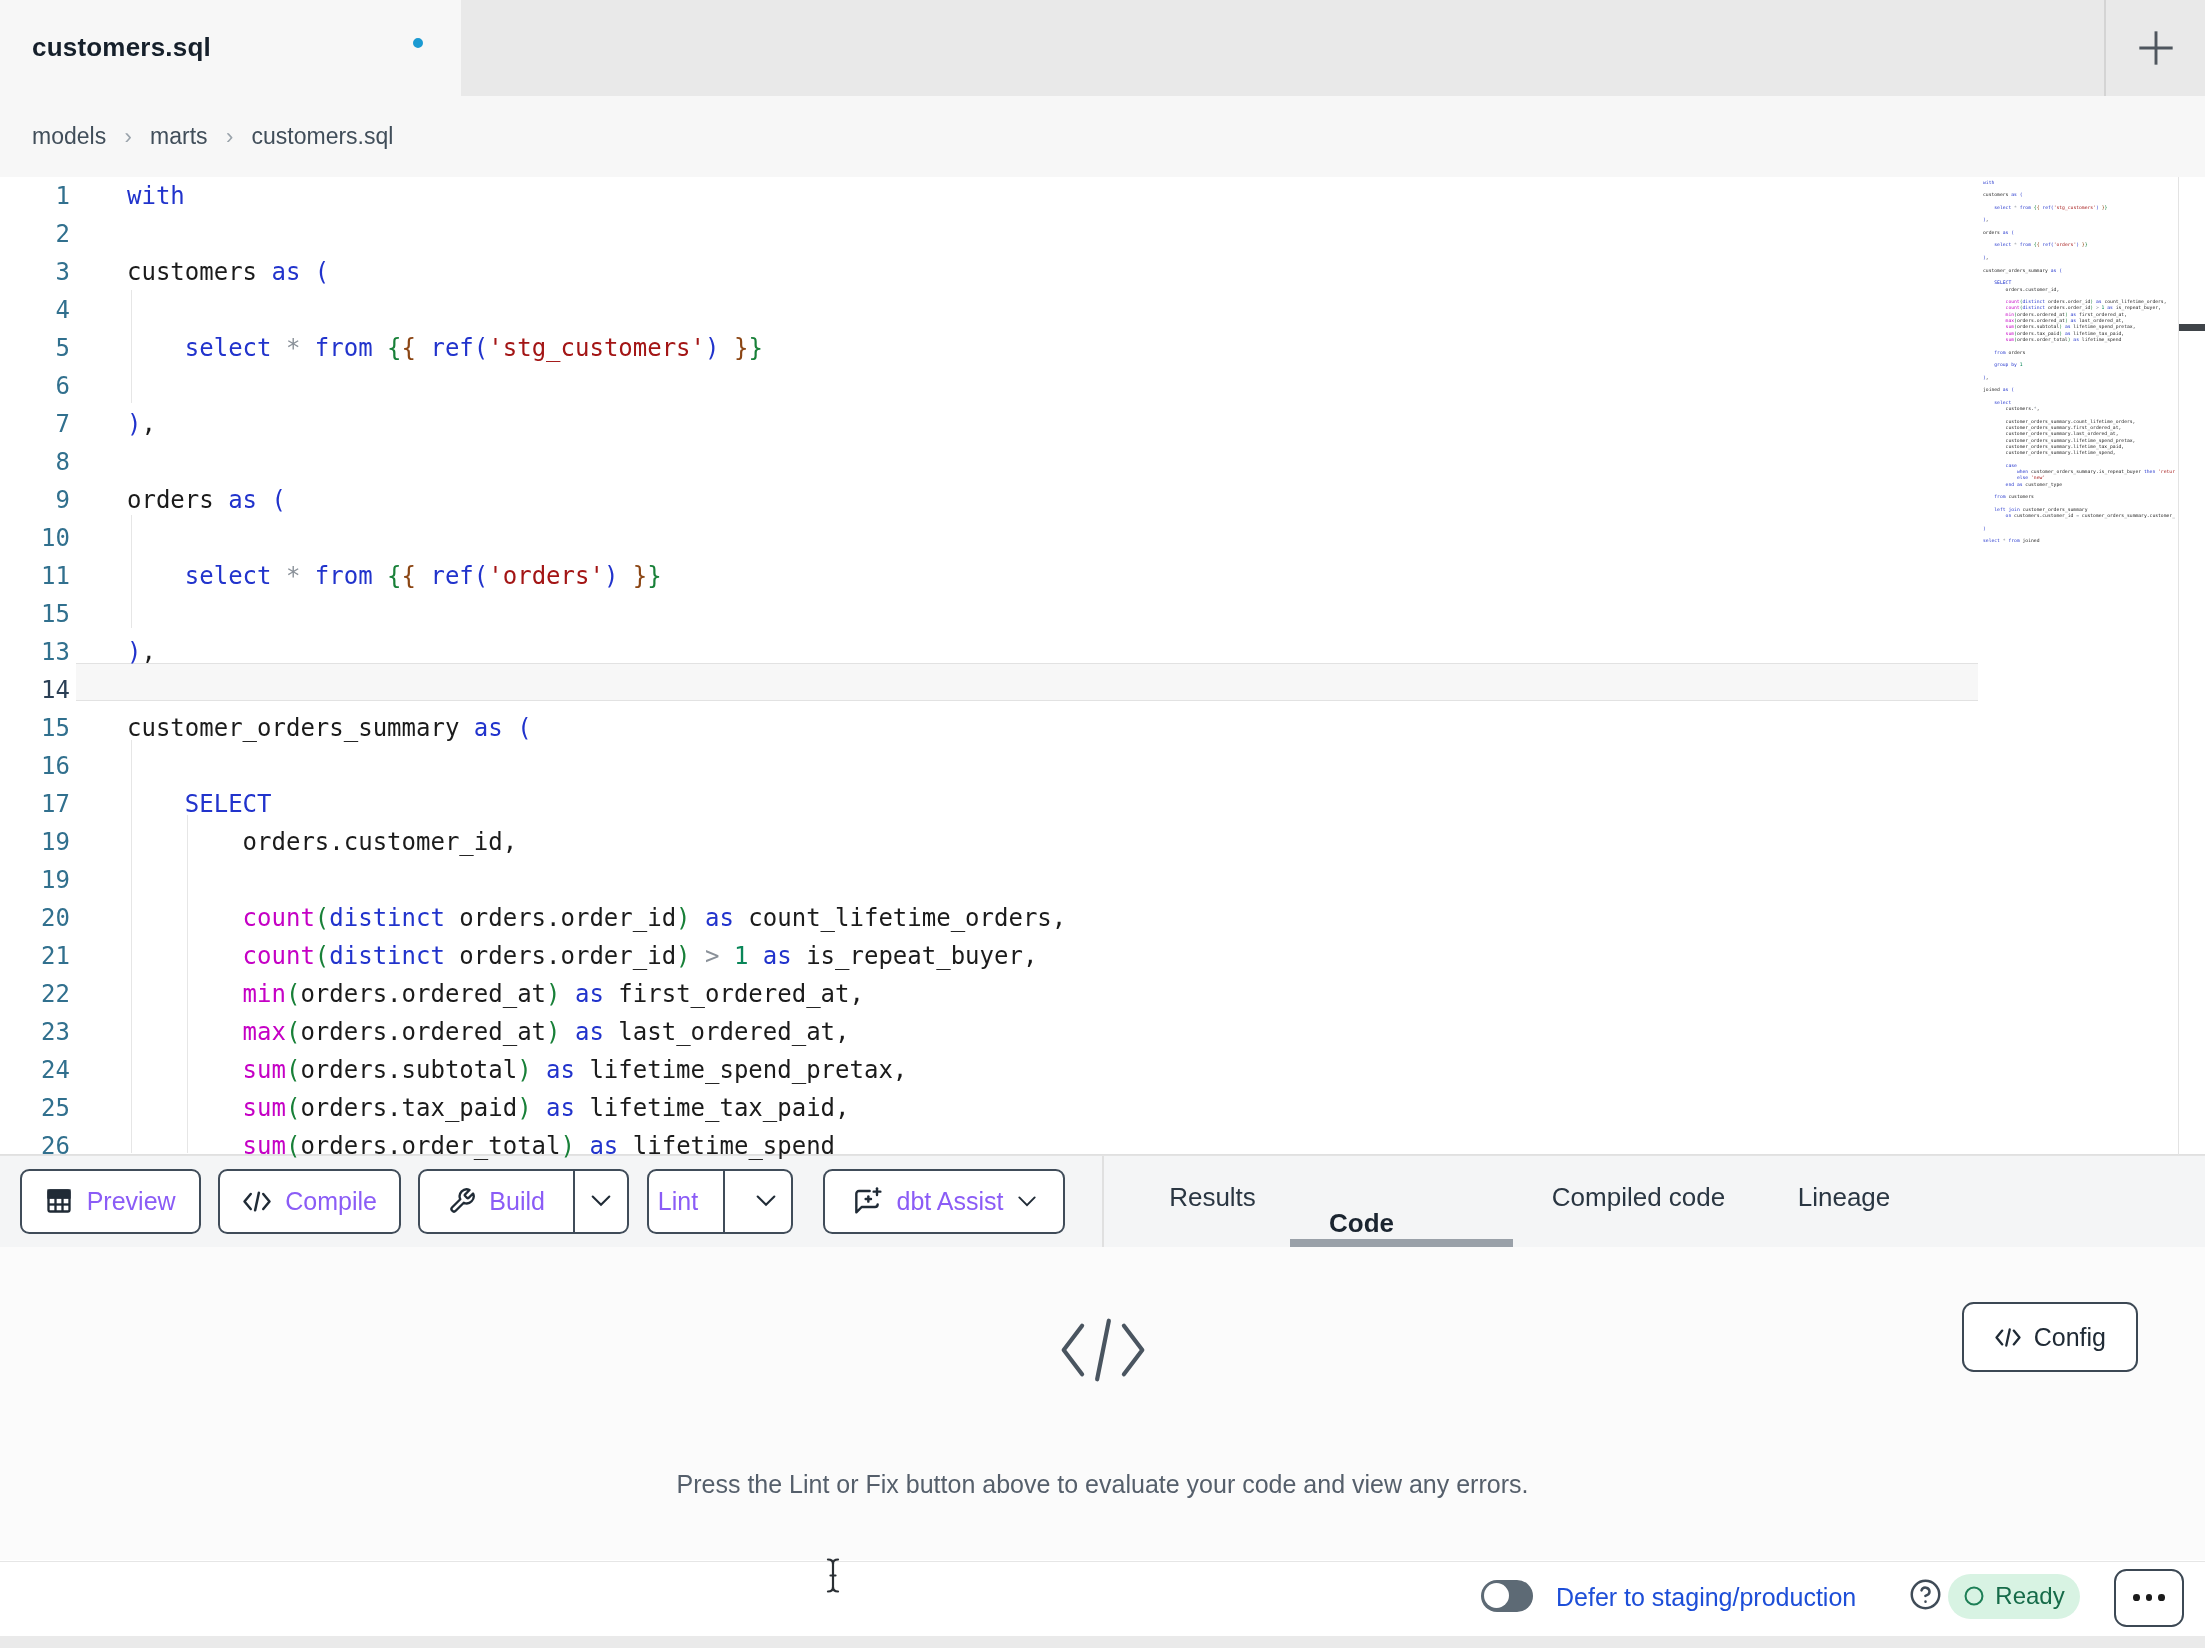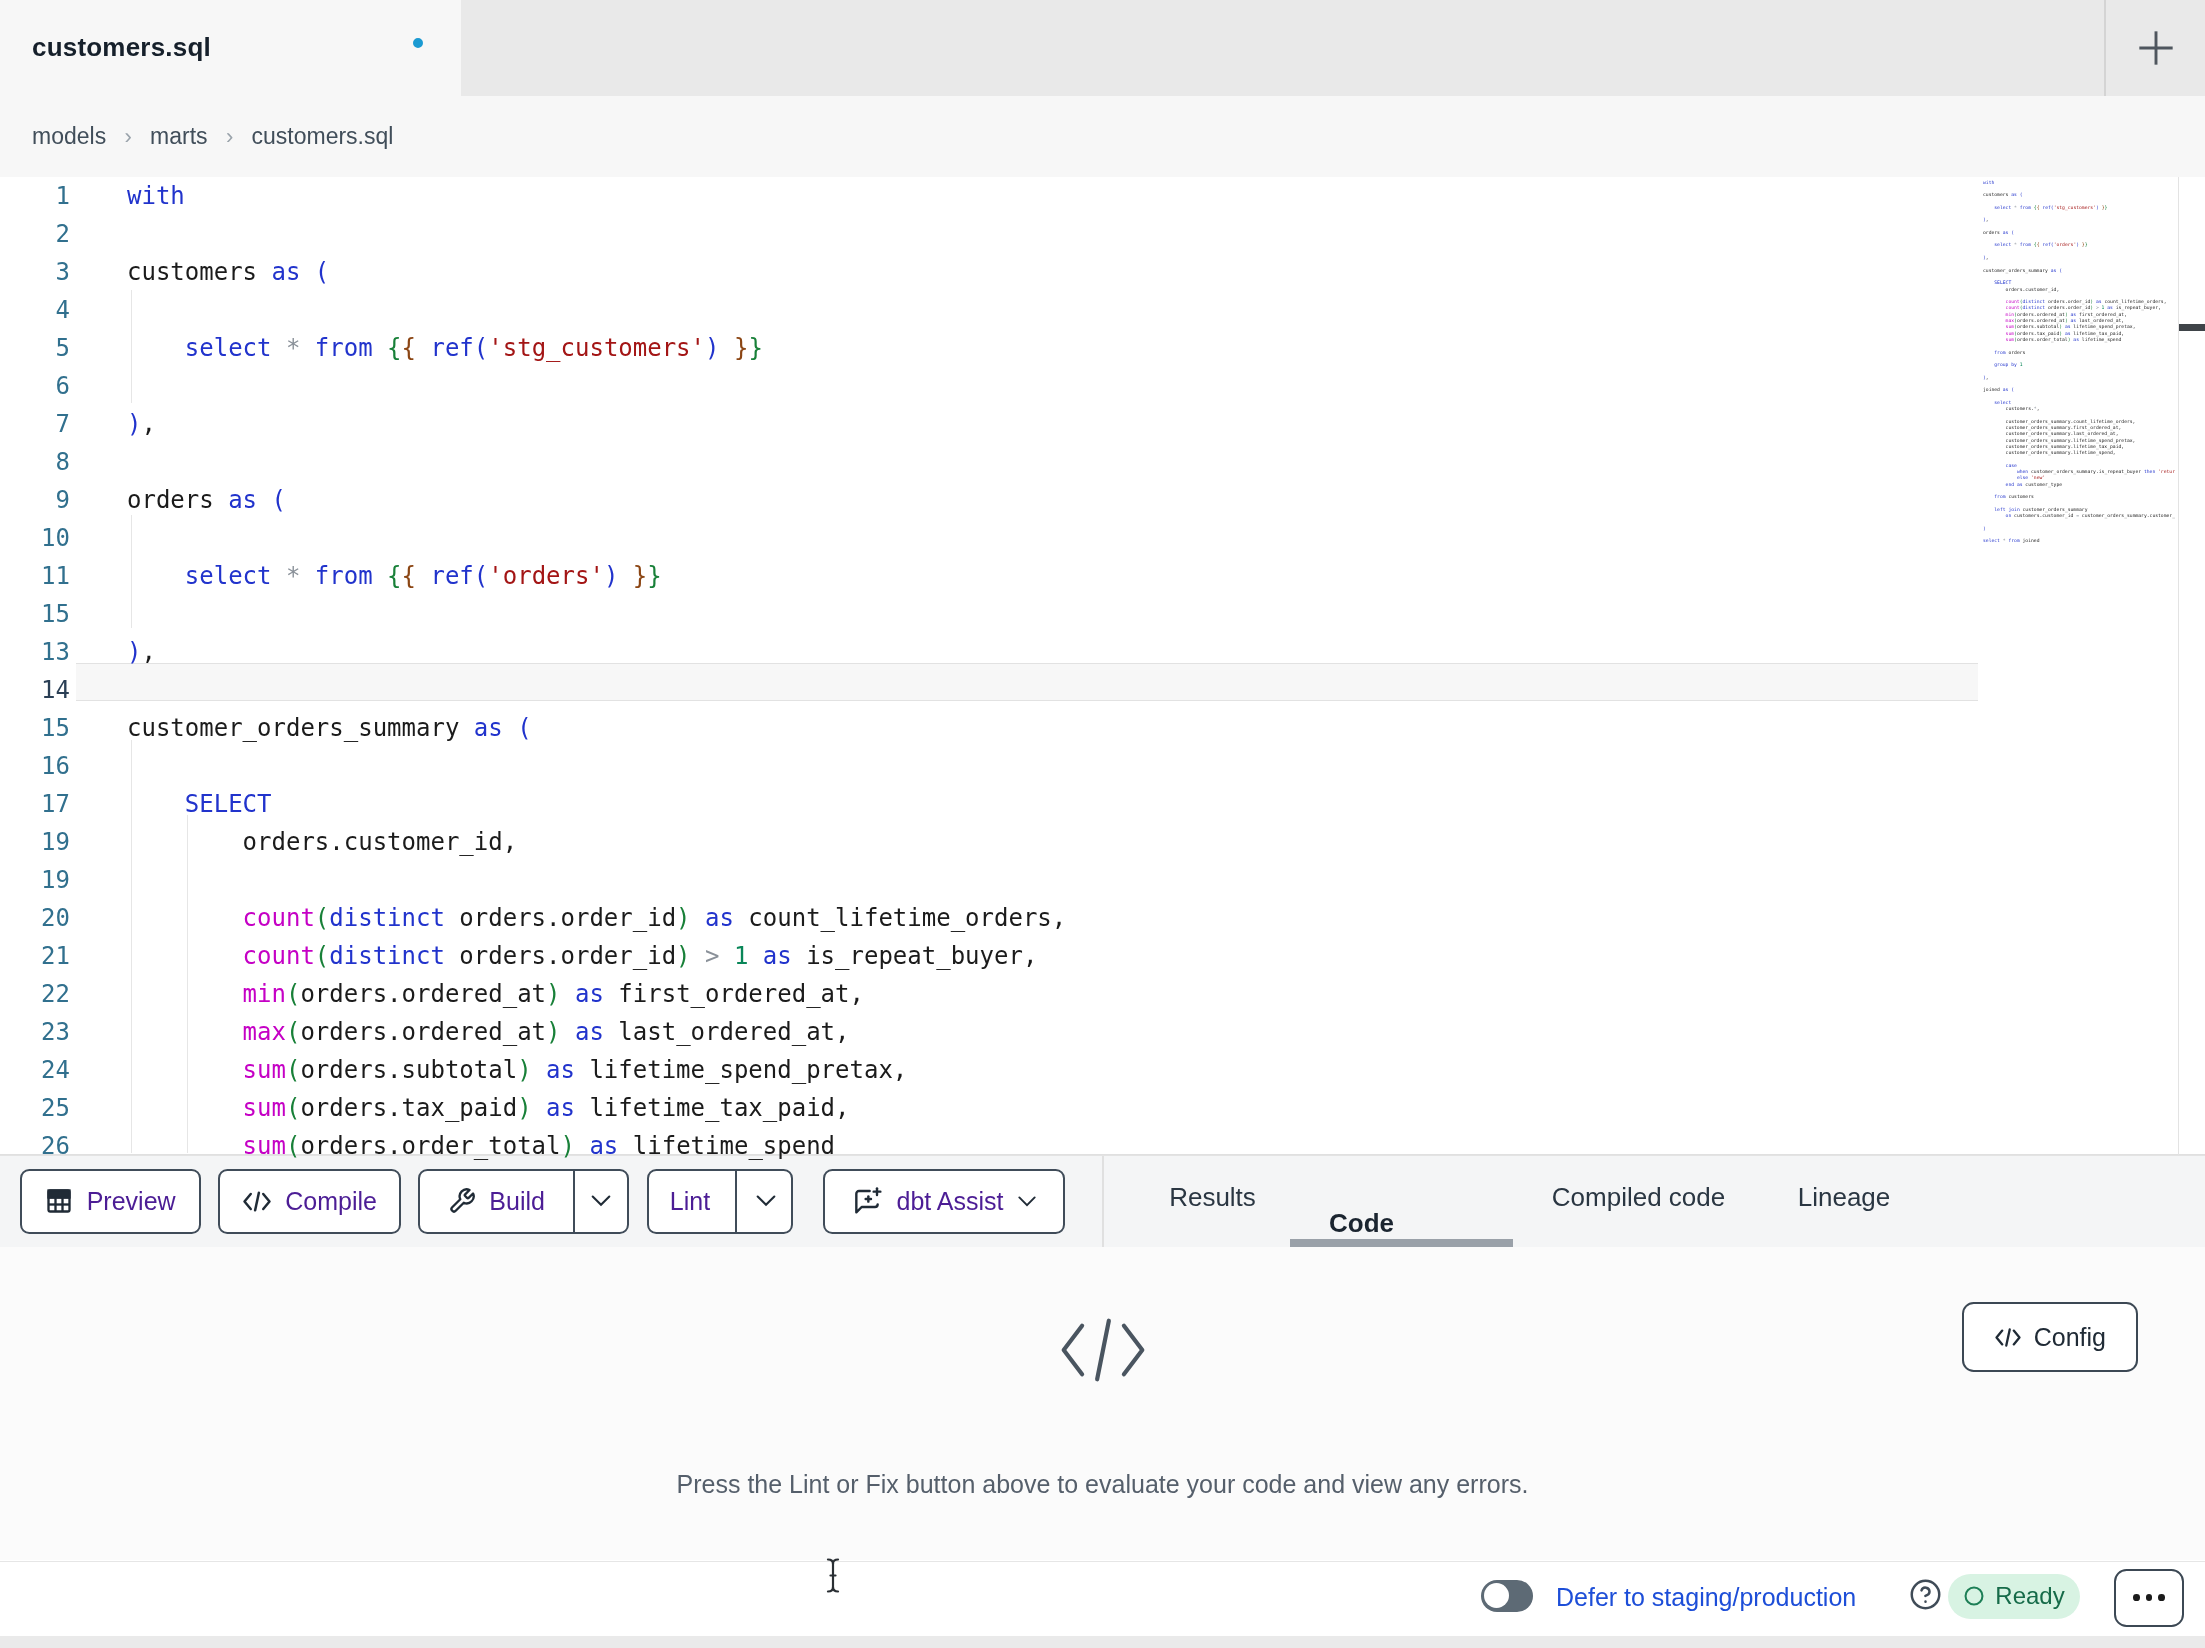--- a/index.html
+++ b/index.html
@@ -33,21 +33,21 @@
   .guide { position:absolute; width:0.8px; background:#e6e6e6; z-index:0; }
 
   
   .minimap { position:absolute; left:1983px; top:2.5px; width:192px; z-index:1; }
   .mml { height:6.3px; line-height:6.3px; white-space:pre; font-family:"DejaVu Sans Mono", monospace; font-size:4.7px; color:#222; overflow:hidden; }
   .scroll-sep { position:absolute; left:2178px; top:0; width:0.8px; height:978px; background:#e3e3e3; }
   .scroll-thumb { position:absolute; left:2179px; top:147px; width:27px; height:6.7px; background:#3f4449; }
 
   
   .toolstrip { position:absolute; left:0; top:1155px; width:2205px; height:93px; background:#f4f5f6; border-top:0.8px solid #e3e3e3; }
-  .btn { position:absolute; top:12.5px; height:65px; background:#fff; border:2.1px solid #404c59; border-radius:9.2px; display:flex; align-items:center; justify-content:center; gap:13.3px; font-size:25px; color:#4c1d95; cursor:pointer; }
+  .btn { position:absolute; top:12.5px; height:65px; background:#fff; border:2.1px solid #404c59; border-radius:9.2px; display:flex; align-items:center; justify-content:center; gap:13.3px; font-size:25px; color:#8b5cf6; cursor:pointer; }
   .btn .seg-div { width:2.1px; align-self:stretch; background:#404c59; }
   .tool-divider { position:absolute; left:1102px; top:0; width:1.7px; height:93px; background:#e0e0e0; }
   .rtab { position:absolute; top:0; height:83px; display:flex; align-items:center; font-size:26px; color:#2a3642; cursor:pointer; }
   .rtab.active { font-weight:bold; color:#1b2530; }
   .rtab-underline { position:absolute; left:1290px; top:83px; width:223px; height:9.2px; background:#9aa1a9; }
 
   
   .panel { position:absolute; left:0; top:1247px; width:2205px; height:313px; background:#fbfbfb; }
   .empty-icon { position:absolute; left:1057px; top:67px; color:#4a5560; }
   .empty-title { position:absolute; left:0; top:173px; width:2205px; text-align:center; font-size:29px; font-weight:bold; color:#1f2a36; }
@@ -283,21 +283,21 @@
       <span class="seg-div"></span>
       <span style="width:52px; display:flex; justify-content:center;">
         <span>
             <svg width="22" height="13.3" viewBox="0 0 26 16" fill="none" stroke="#202b36" stroke-width="2.5" stroke-linecap="round">
               <polyline points="3 3 13 13 23 3"></polyline>
             </svg>
           </span>
       </span>
     </div>
 
-    <div class="btn" style="left:647px; width:146px; gap:4px;">
+    <div class="btn" style="left:647px; width:146px; gap:16px;">
       <span style="flex:1; text-align:center;">
         <span>Lint</span>
       </span>
       <span class="seg-div"></span>
       <span style="width:50px; display:flex; justify-content:center;">
         <span>
             <svg width="22" height="13.3" viewBox="0 0 26 16" fill="none" stroke="#202b36" stroke-width="2.5" stroke-linecap="round">
               <polyline points="3 3 13 13 23 3"></polyline>
             </svg>
           </span>

